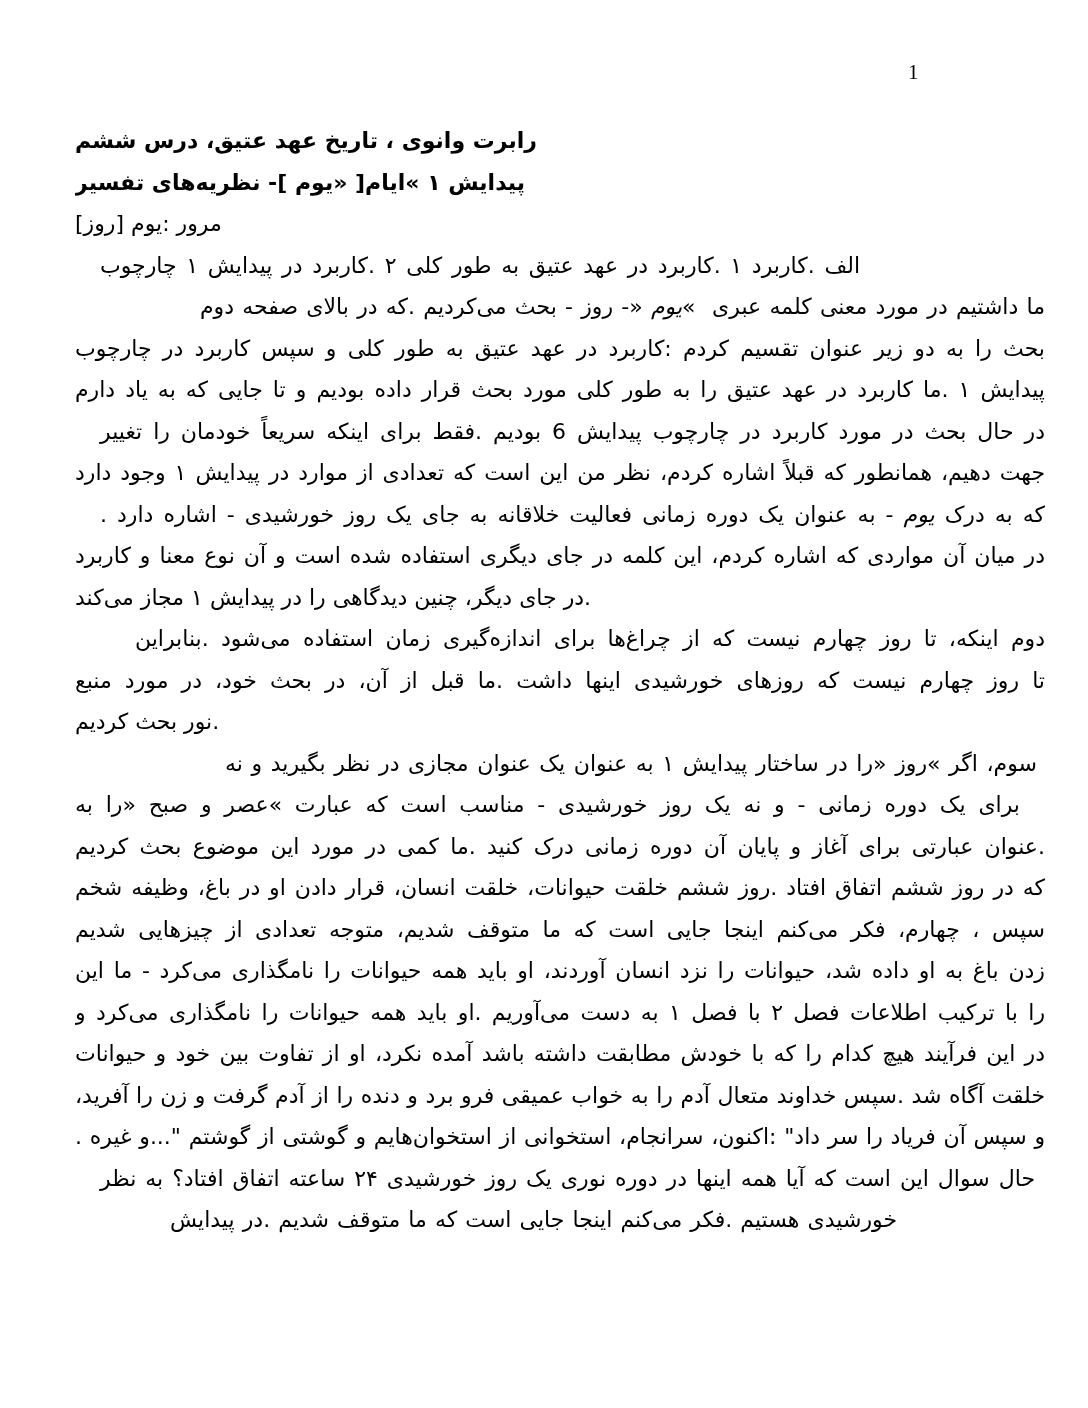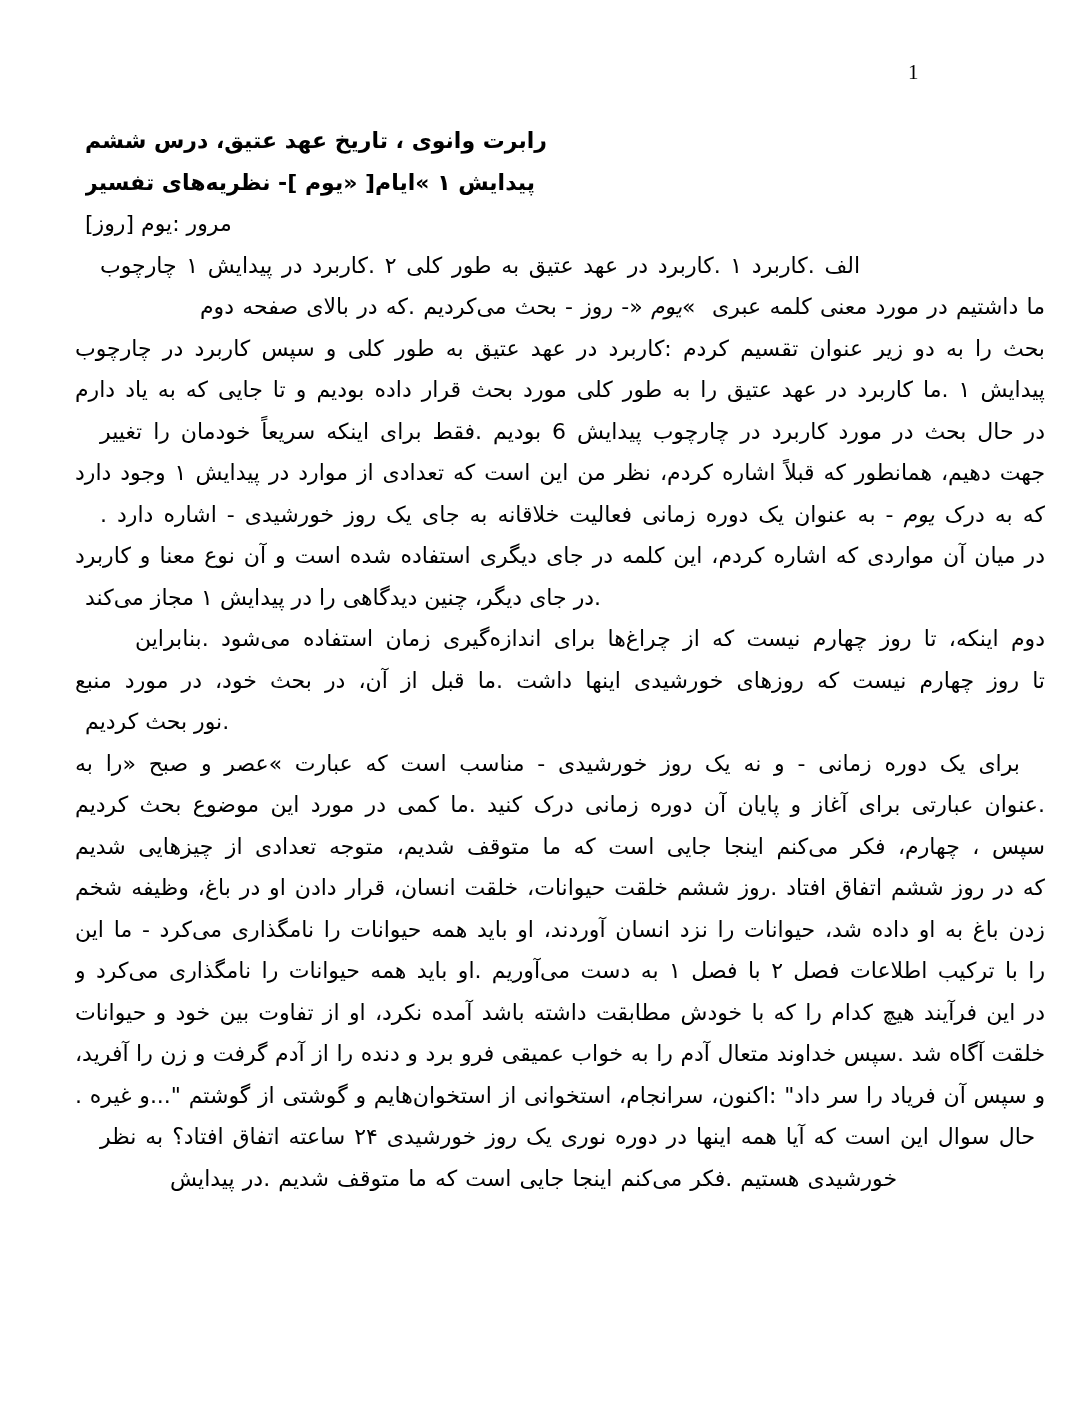--- a/index.html
+++ b/index.html
@@ -19,21 +19,21 @@
     position:absolute;top:120px;left:75px;width:970px;
   }
   .ln{
     direction:rtl;
     height:41.5px;line-height:41.5px;
     font-size:22px;
     overflow:hidden;
     text-align:justify;text-align-last:justify;
     -moz-text-align-last:justify;
   }
-  .ln.left{text-align:right;text-align-last:left;margin-left:10px;-moz-text-align-last:left;}
+  .ln.left{text-align:right;text-align-last:left;-moz-text-align-last:left;}
   .ln.bold{font-weight:700;}
   .em{font-style:italic;}
 </style>
 </head>
 <body>
 
 <div class="page">
   <div class="page-number">1</div>
   <div class="page-body">
       <div class="ln left bold"><span>رابرت وانوی ، تاریخ عهد عتیق، درس ششم</span></div>
@@ -44,24 +44,25 @@
       <div class="ln just"><span>بحث را به دو زیر عنوان تقسیم کردم :کاربرد در عهد عتیق به طور کلی و سپس کاربرد در چارچوب</span></div>
       <div class="ln just"><span>پیدایش ۱ .ما کاربرد در عهد عتیق را به طور کلی مورد بحث قرار داده بودیم و تا جایی که به یاد دارم</span></div>
       <div class="ln just" style="padding-left: 25px;"><span>در حال بحث در مورد کاربرد در چارچوب پیدایش 6 بودیم .فقط برای اینکه سریعاً خودمان را تغییر</span></div>
       <div class="ln just"><span>جهت دهیم، همانطور که قبلاً اشاره کردم، نظر من این است که تعدادی از موارد در پیدایش ۱ وجود دارد</span></div>
       <div class="ln just" style="padding-left: 25px;"><span>که به درک </span><span class="em">یوم</span><span> - به عنوان یک دوره زمانی فعالیت خلاقانه به جای یک روز خورشیدی - اشاره دارد .</span></div>
       <div class="ln just"><span>در میان آن مواردی که اشاره کردم، این کلمه در جای دیگری استفاده شده است و آن نوع معنا و کاربرد</span></div>
       <div class="ln left"><span>.در جای دیگر، چنین دیدگاهی را در پیدایش ۱ مجاز می‌کند</span></div>
       <div class="ln just" style="padding-left: 60px;"><span>دوم اینکه، تا روز چهارم نیست که از چراغ‌ها برای اندازه‌گیری زمان استفاده می‌شود .بنابراین</span></div>
       <div class="ln just"><span>تا روز چهارم نیست که روزهای خورشیدی اینها داشت .ما قبل از آن، در بحث خود، در مورد منبع</span></div>
       <div class="ln left"><span>.نور بحث کردیم</span></div>
+      <div class="ln just" style="padding-left: 150px; padding-right: 8px;"><span>سوم، اگر »روز «را در ساختار پیدایش ۱ به عنوان یک عنوان مجازی در نظر بگیرید و نه</span></div>
       <div class="ln just" style="padding-right: 25px;"><span>برای یک دوره زمانی - و نه یک روز خورشیدی - مناسب است که عبارت »عصر و صبح «را به</span></div>
       <div class="ln just"><span>.عنوان عبارتی برای آغاز و پایان آن دوره زمانی درک کنید .ما کمی در مورد این موضوع بحث کردیم</span></div>
+      <div class="ln just"><span>که در روز ششم اتفاق افتاد .روز ششم خلقت حیوانات، خلقت انسان، قرار دادن او در باغ، وظیفه شخم</span></div>
       <div class="ln just"><span>سپس ، چهارم، فکر می‌کنم اینجا جایی است که ما متوقف شدیم، متوجه تعدادی از چیزهایی شدیم</span></div>
-      <div class="ln just"><span>که در روز ششم اتفاق افتاد .روز ششم خلقت حیوانات، خلقت انسان، قرار دادن او در باغ، وظیفه شخم</span></div>
       <div class="ln just"><span>زدن باغ به او داده شد، حیوانات را نزد انسان آوردند، او باید همه حیوانات را نامگذاری می‌کرد - ما این</span></div>
       <div class="ln just"><span>را با ترکیب اطلاعات فصل ۲ با فصل ۱ به دست می‌آوریم .او باید همه حیوانات را نامگذاری می‌کرد و</span></div>
       <div class="ln just"><span>در این فرآیند هیچ کدام را که با خودش مطابقت داشته باشد آمده نکرد، او از تفاوت بین خود و حیوانات</span></div>
       <div class="ln just"><span>خلقت آگاه شد .سپس خداوند متعال آدم را به خواب عمیقی فرو برد و دنده را از آدم گرفت و زن را آفرید،</span></div>
       <div class="ln just"><span>و سپس آن فریاد را سر داد" :اکنون، سرانجام، استخوانی از استخوان‌هایم و گوشتی از گوشتم "...و غیره .</span></div>
       <div class="ln just" style="padding-left: 25px; padding-right: 10px;"><span>حال سوال این است که آیا همه اینها در دوره نوری یک روز خورشیدی ۲۴ ساعته اتفاق افتاد؟ به نظر</span></div>
       <div class="ln just" style="padding-left: 95px; padding-right: 148px;"><span>خورشیدی هستیم .فکر می‌کنم اینجا جایی است که ما متوقف شدیم .در پیدایش ۲:۲۳، بگذارید ببینم که</span></div>
     </div>
 </div>
 

